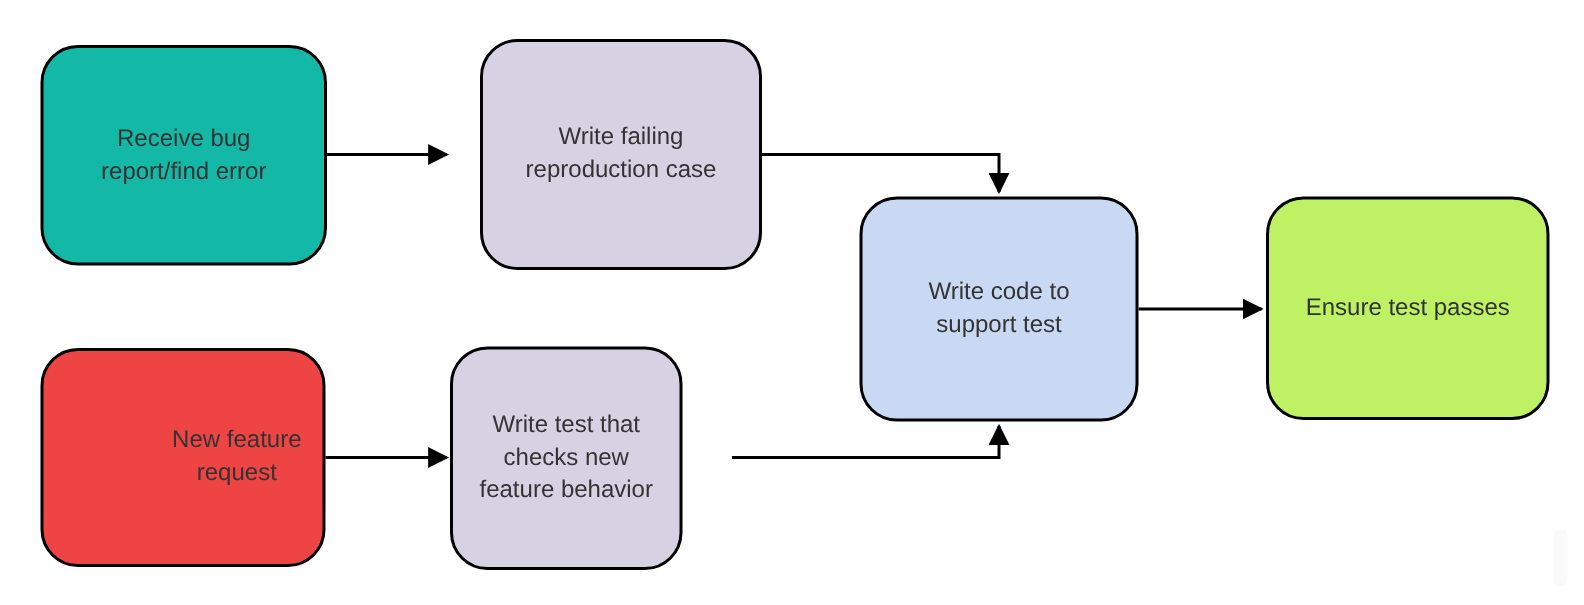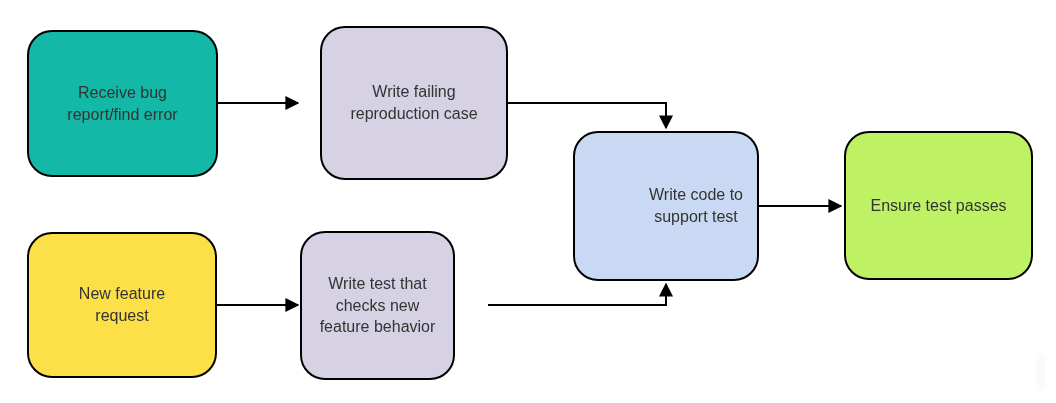--- a/index.html
+++ b/index.html
@@ -37,21 +37,21 @@
     white-space: pre-line;
     font-size: 16px;
     line-height: 1.35;
     color: #333333;
     padding: 0 14px;
   }
   .n0 { left: 27px;  top: 30px;  width: 191px; height: 147px; }
   .n1 { left: 300px; top: 26px;  width: 188px; height: 154px; margin-left: 20px; }
   .n2 { left: 27px;  top: 232px; width: 190px; height: 146px; }
   .n3 { left: 300px; top: 231px; width: 155px; height: 149px; }
-  .n4 { left: 573px; top: 131px; width: 186px; height: 150px; justify-content: flex-end; }
+  .n4 { left: 573px; top: 131px; width: 186px; height: 150px; }
   .n5 { left: 844px; top: 131px; width: 189px; height: 149px; }
   .scroll-artifact {
     position: absolute;
     left: 1036px;
     top: 353px;
     width: 9px;
     height: 38px;
     background: #fafafa;
     border-radius: 4px;
   }
@@ -77,21 +77,21 @@
   <div class="node n0" style="background-color: #14b8a6;">
     <span class="node-label">Receive bug
 report/find error</span>
   </div>
 
   <div class="node n1" style="background-color: rgb(214, 210, 228);">
     <span class="node-label">Write failing
 reproduction case</span>
   </div>
 
-  <div class="node n2" style="background-color: #fde047;">
+  <div class="node n2" style="background-color: #ef4444; justify-content: flex-end;">
     <span class="node-label">New feature
 request</span>
   </div>
 
   <div class="node n3" style="background-color: rgb(214, 210, 228);">
     <span class="node-label">Write test that
 checks new
 feature behavior</span>
   </div>
 

